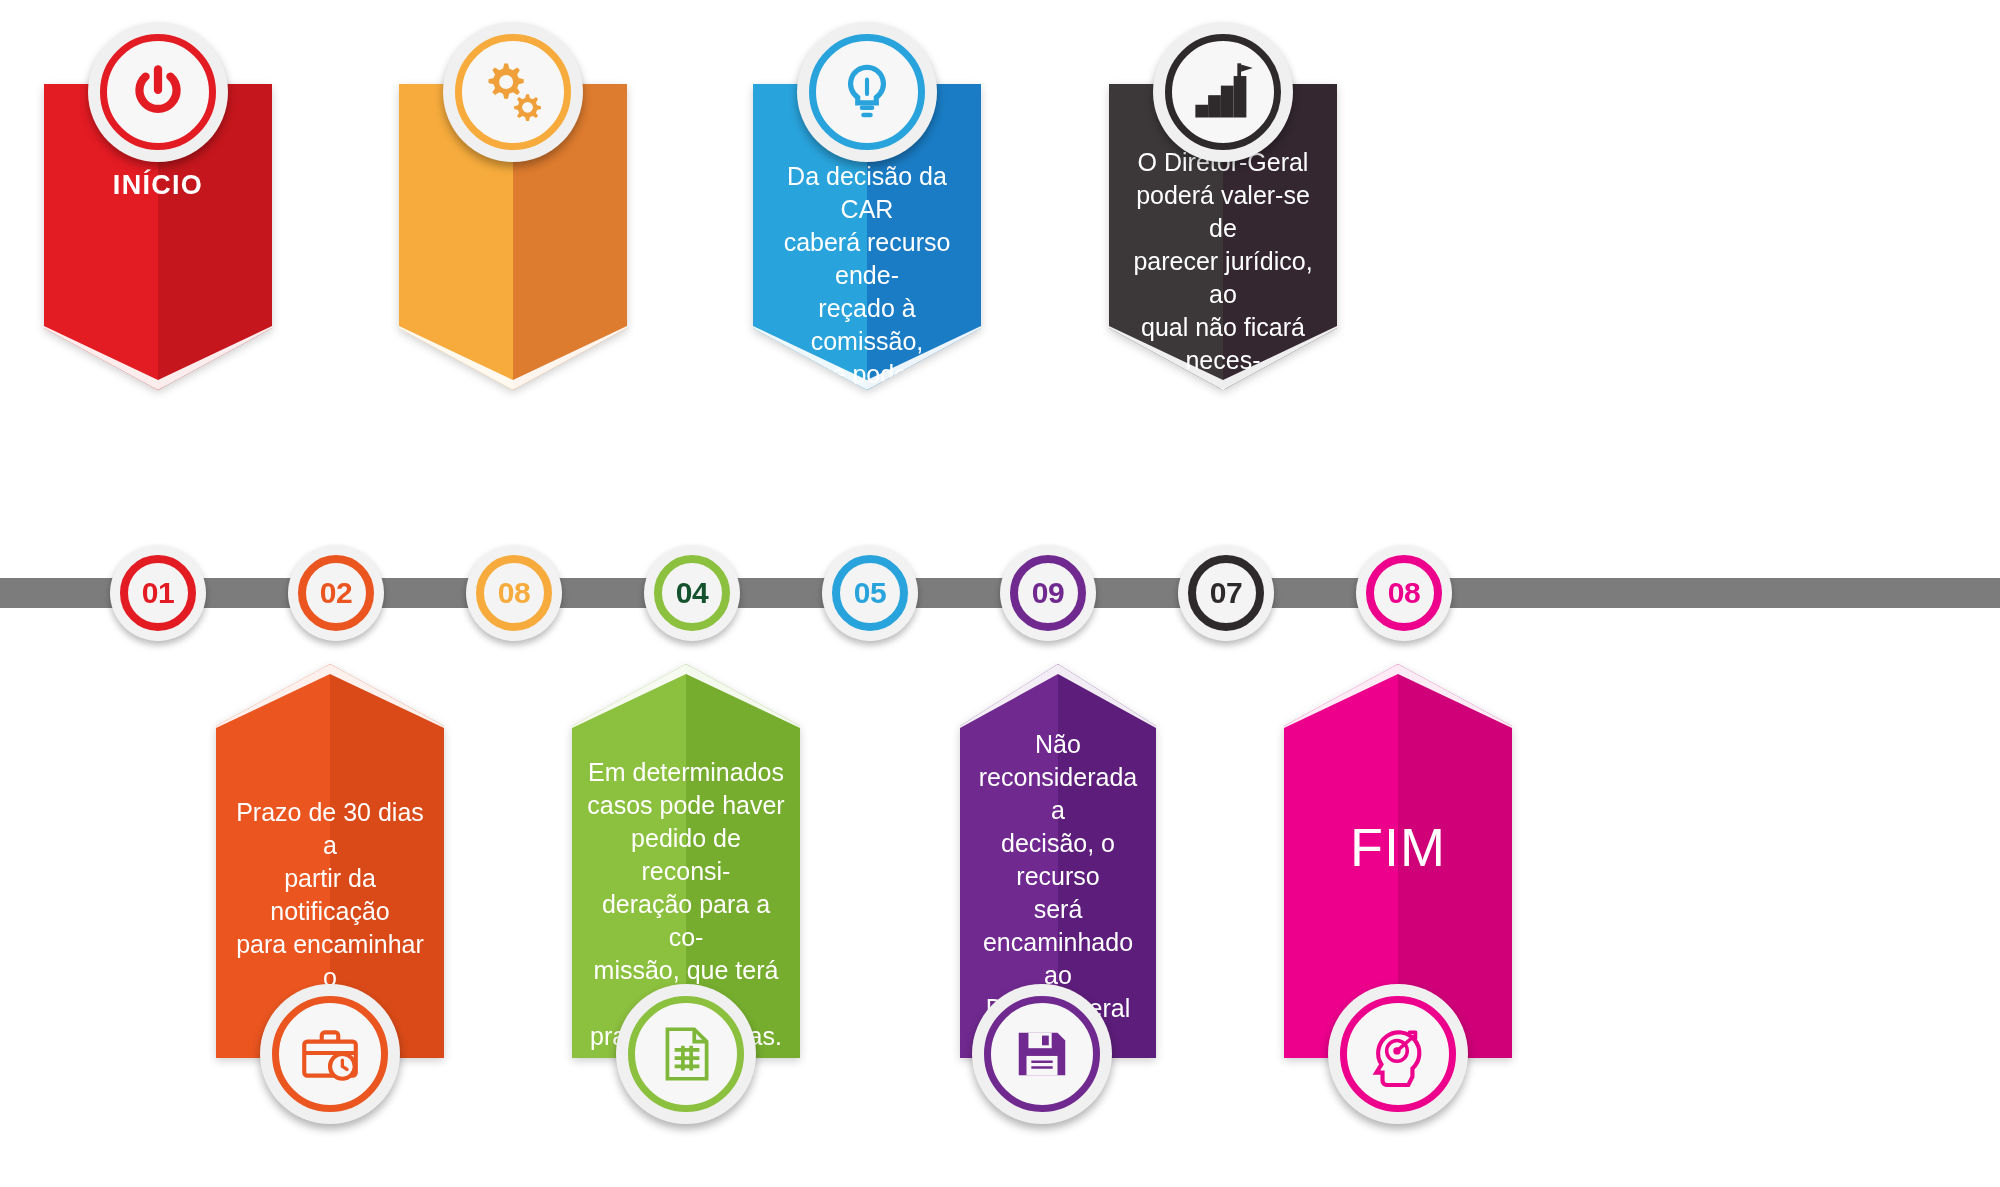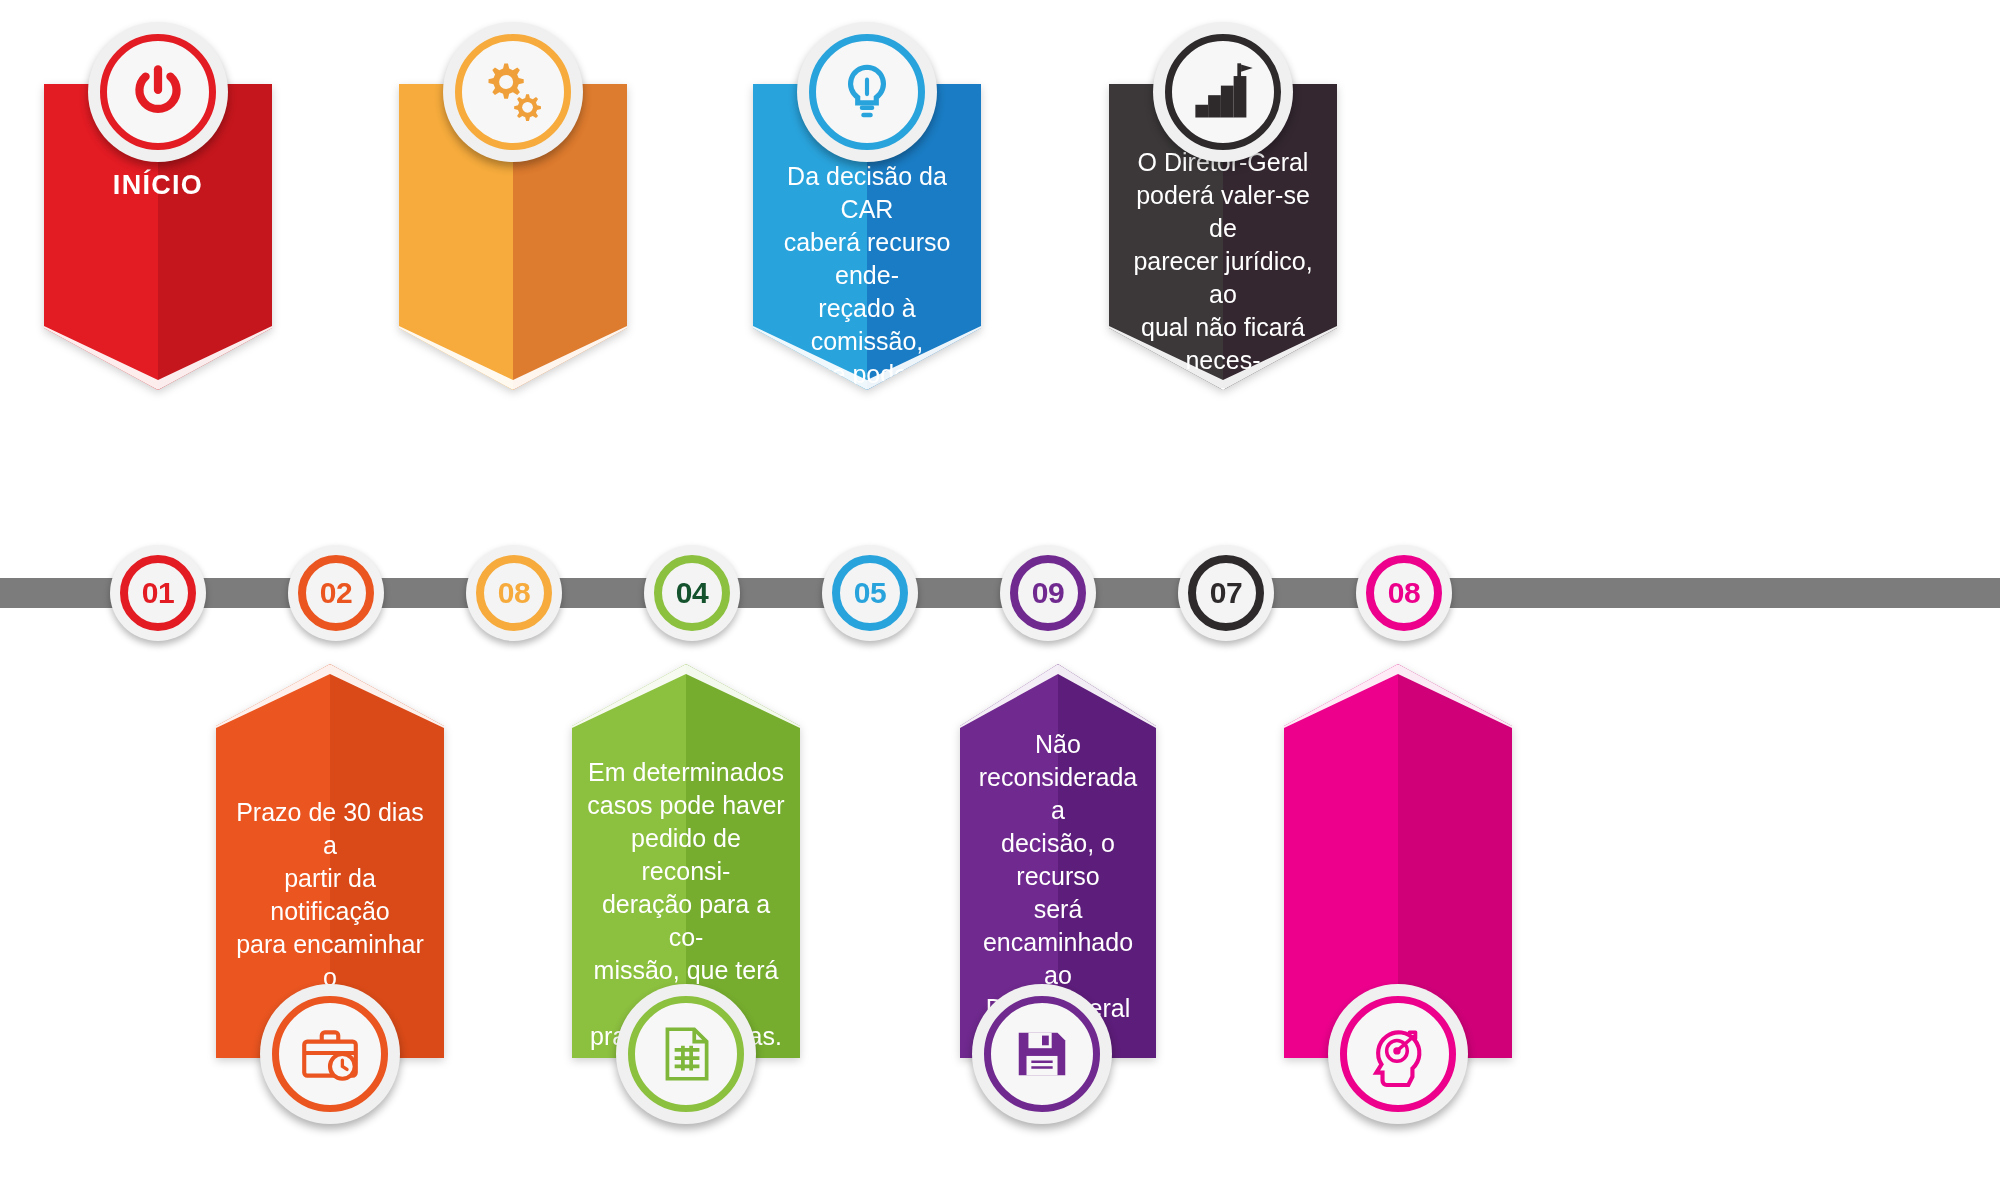--- a/index.html
+++ b/index.html
@@ -382,20 +382,21 @@
           <path d="M21 40 h22 M21 46 h22"></path>
         </g>
       </svg>
     </div>
   </div>
 
   <div class="card-bot" style="left:1284px; top:664px; width:228px;">
     <div class="body" style="height:394px; padding-top:152px;">
       <div class="half-l" style="background:#ec008c;"></div>
       <div class="half-r" style="background:#cf0078;"></div>
+      <div class="card-big">FIM</div>
       <div class="notch">
         <svg viewBox="0 0 228 70" preserveAspectRatio="none">
           <path d="M114 0 L228 54 L228 64 L114 10 L0 64 L0 54 Z" fill="#ffffff" opacity="0.92"></path>
         </svg>
       </div>
     </div>
   </div>
   <div class="icon-badge" style="left:1328px; top:984px;">
     <div class="inner-ring" style="border-color:#ec008c;">
       <svg width="66" height="66" viewBox="0 0 64 64">

